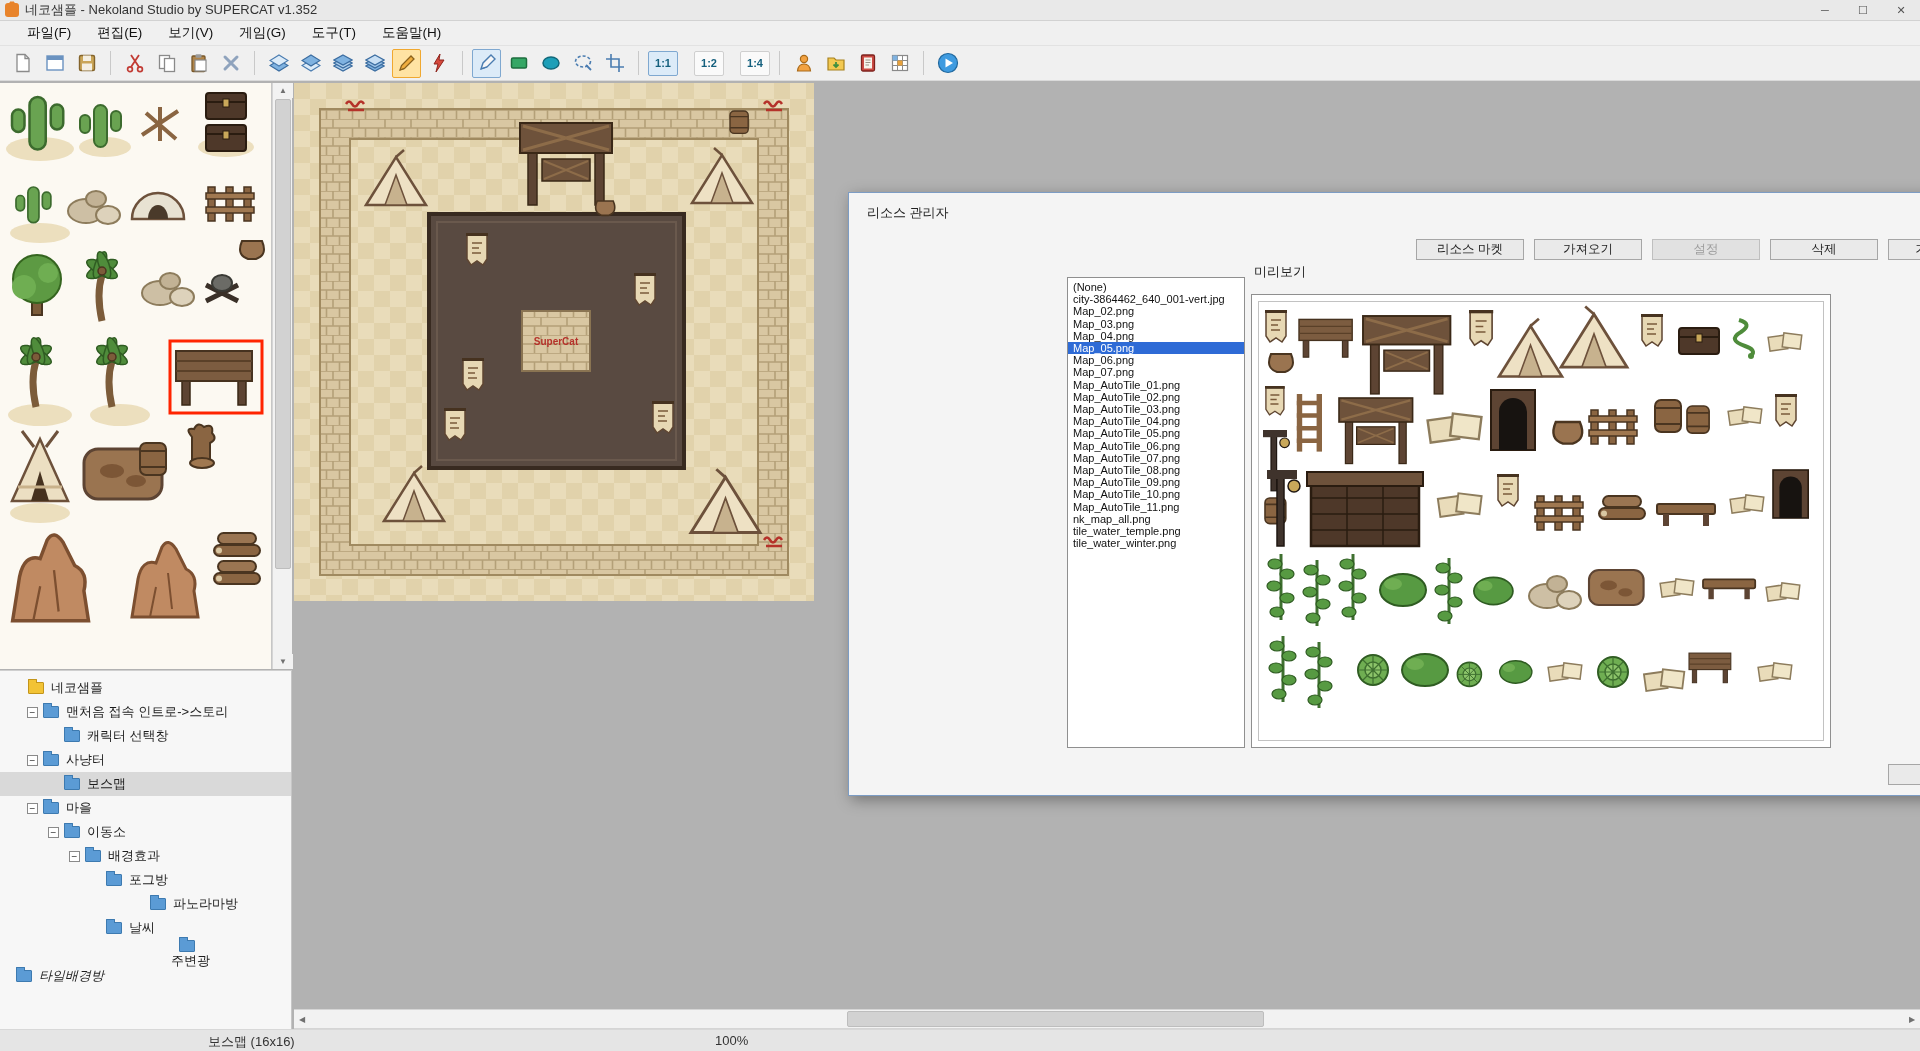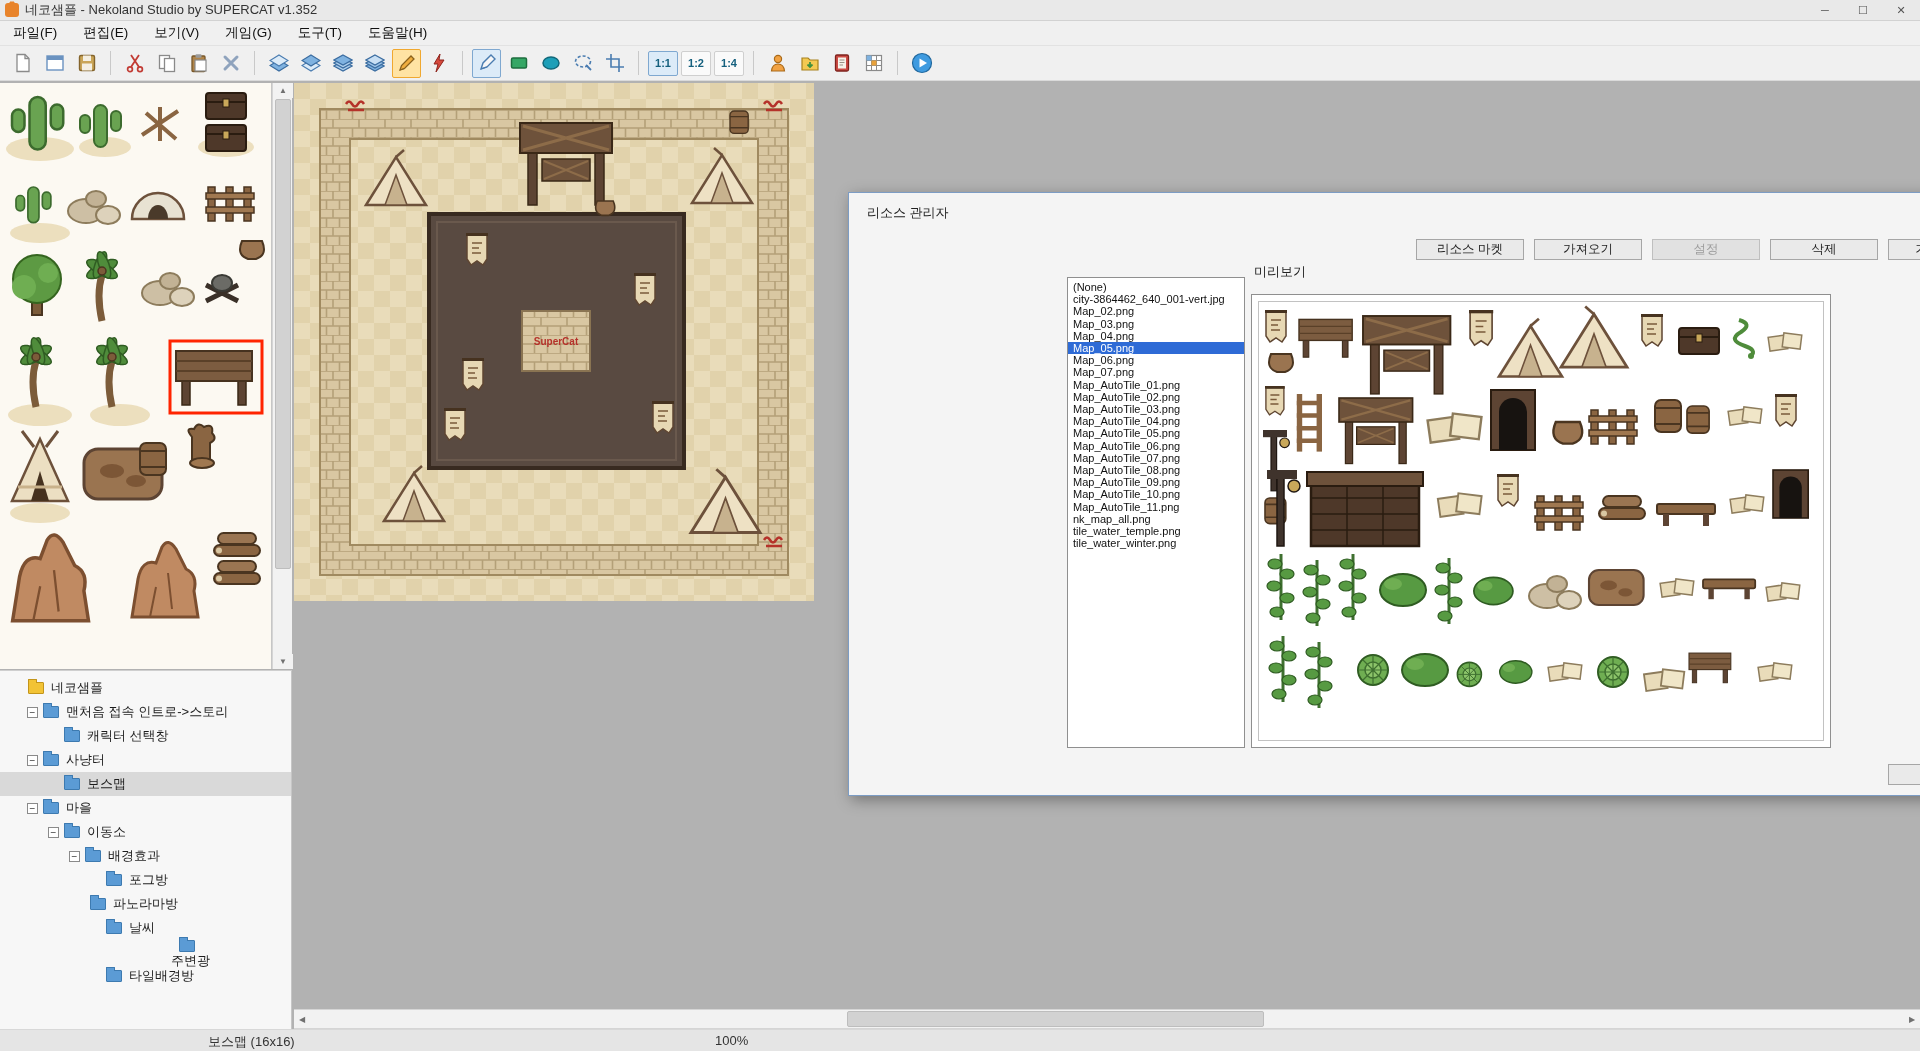--- a/index.html
+++ b/index.html
@@ -9,31 +9,31 @@
   
   .titlebar{position:absolute;left:0;top:0;right:0;height:21px;background:#e9e9e9;display:flex;align-items:center;padding-left:5px;border-bottom:1px solid #d2d2d2}
   .app-icon{width:14px;height:14px;background:#e8832a;border-radius:3px;margin-right:6px;position:relative}
   .app-icon::before{content:"";position:absolute;left:2px;top:-2px;border-left:4px solid transparent;border-right:4px solid transparent;border-bottom:4px solid #e8832a}
   .app-icon::after{content:"";position:absolute;right:2px;top:-2px;border-left:4px solid transparent;border-right:4px solid transparent;border-bottom:4px solid #e8832a}
   .titlebar-text{font-size:13px;color:#333}
   .win-controls{margin-left:auto;display:flex;height:100%}
   .win-btn{width:38px;height:100%;display:flex;align-items:center;justify-content:center;font-size:11px;color:#555}
 
   
-  .menubar{position:absolute;left:0;top:21px;right:0;height:25px;background:#f0f0f0;display:flex;align-items:flex-end;padding-left:0;border-bottom:1px solid #e2e2e2}
+  .menubar{position:absolute;left:0;top:21px;right:0;height:25px;background:#f0f0f0;display:flex;align-items:flex-end;padding-left:14px;border-bottom:1px solid #e2e2e2}
   .menu-item{padding:0 13px;height:100%;display:flex;align-items:center;font-size:13.5px;color:#111;cursor:default}
 
   
   .toolbar{position:absolute;left:0;top:46px;right:0;height:35px;background:#f0f0f0;display:flex;align-items:center;padding-left:8px;gap:3px;border-bottom:1px solid #dadada}
   .tb-btn{width:29px;height:29px;display:flex;align-items:center;justify-content:center;border:1px solid transparent;border-radius:2px}
   .tb-btn svg{display:block}
   .tb-btn.tool-active{background:#ffe3a3;border-color:#f0a830}
   .tb-btn.pressed{background:#dcebf8;border-color:#7fa8d0}
   .tb-sep{width:1px;height:24px;background:#c9c9c9;margin:0 6px}
-  .zoom-group{display:flex;gap:3px}
+  .zoom-group{display:flex;gap:16px}
   .zoom-btn{min-width:30px;height:25px;padding:0 4px;display:flex;align-items:center;justify-content:center;font-size:11px;font-weight:bold;color:#15607e;border:1px solid #cfcfcf;background:#fafafa;border-radius:2px}
   .zoom-btn.active{background:#dcebf8;border-color:#7fa8d0}
 
   
   .tileset-panel{position:absolute;left:0;top:83px;width:272px;height:586px;background:#fcf9f2;overflow:hidden;border-right:1px solid #c6c6c6}
   .tileset-vscroll{position:absolute;left:272px;top:83px;width:20px;height:586px;background:#f2f2f2;border-left:1px solid #d5d5d5}
   .vs-arrow{position:absolute;left:0;width:20px;height:15px;display:flex;align-items:center;justify-content:center;font-size:8px;color:#707070;background:#f2f2f2}
   .vs-arrow.up{top:0}
   .vs-arrow.down{bottom:0}
   .vs-thumb{position:absolute;left:2px;top:16px;width:16px;height:470px;background:#d2d2d2;border:1px solid #bdbdbd;border-radius:2px}
@@ -547,36 +547,36 @@
       <div class="tree-row" style="padding-left: 69px;">
         <span class="expander">−</span>
         <span class="folder"></span>
         <span class="tree-label">배경효과</span>
       </div>
       <div class="tree-row" style="padding-left: 90px;">
         <span class="expander-spacer"></span>
         <span class="folder"></span>
         <span class="tree-label">포그방</span>
       </div>
-      <div class="tree-row" style="padding-left: 74px;">
+      <div class="tree-row" style="padding-left: 114px; margin-left: 20px;">
         <span class="expander-spacer"></span>
         <span class="folder"></span>
         <span class="tree-label">파노라마방</span>
       </div>
       <div class="tree-row" style="padding-left: 90px;">
         <span class="expander-spacer"></span>
         <span class="folder"></span>
         <span class="tree-label">날씨</span>
       </div>
       <div class="tree-row" style="padding-left: 90px; flex-direction: column;">
         <span class="expander-spacer"></span>
         <span class="folder"></span>
         <span class="tree-label">주변광</span>
       </div>
-      <div class="tree-row" style="padding-left: 90px;">
+      <div class="tree-row" style=" font-style: italic;">
         <span class="expander-spacer"></span>
         <span class="folder"></span>
         <span class="tree-label">타일배경방</span>
       </div>
     </div>
 </div>
 
 <div class="h-scrollbar">
   <div class="hs-arrow left">◀</div>
   <div class="hs-thumb"></div>

